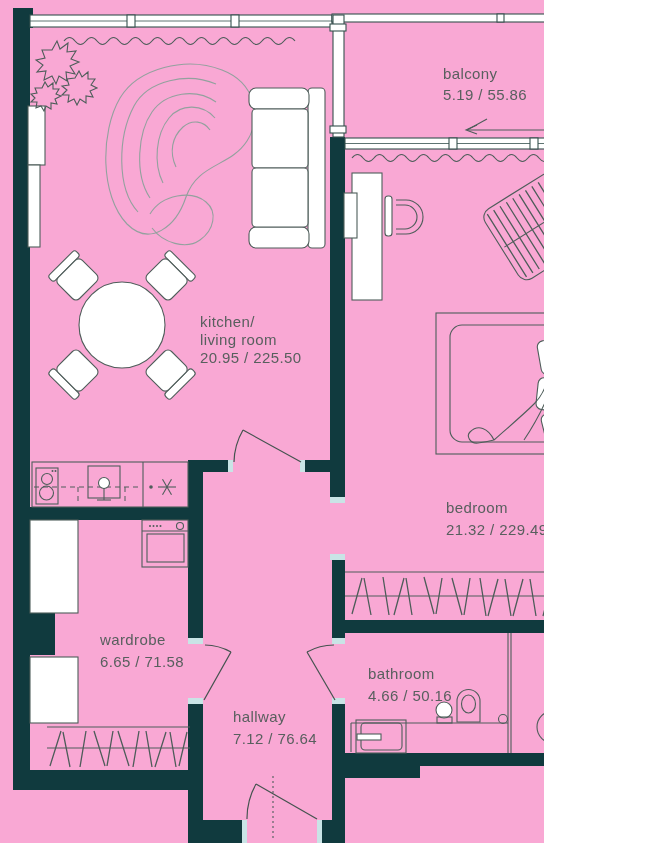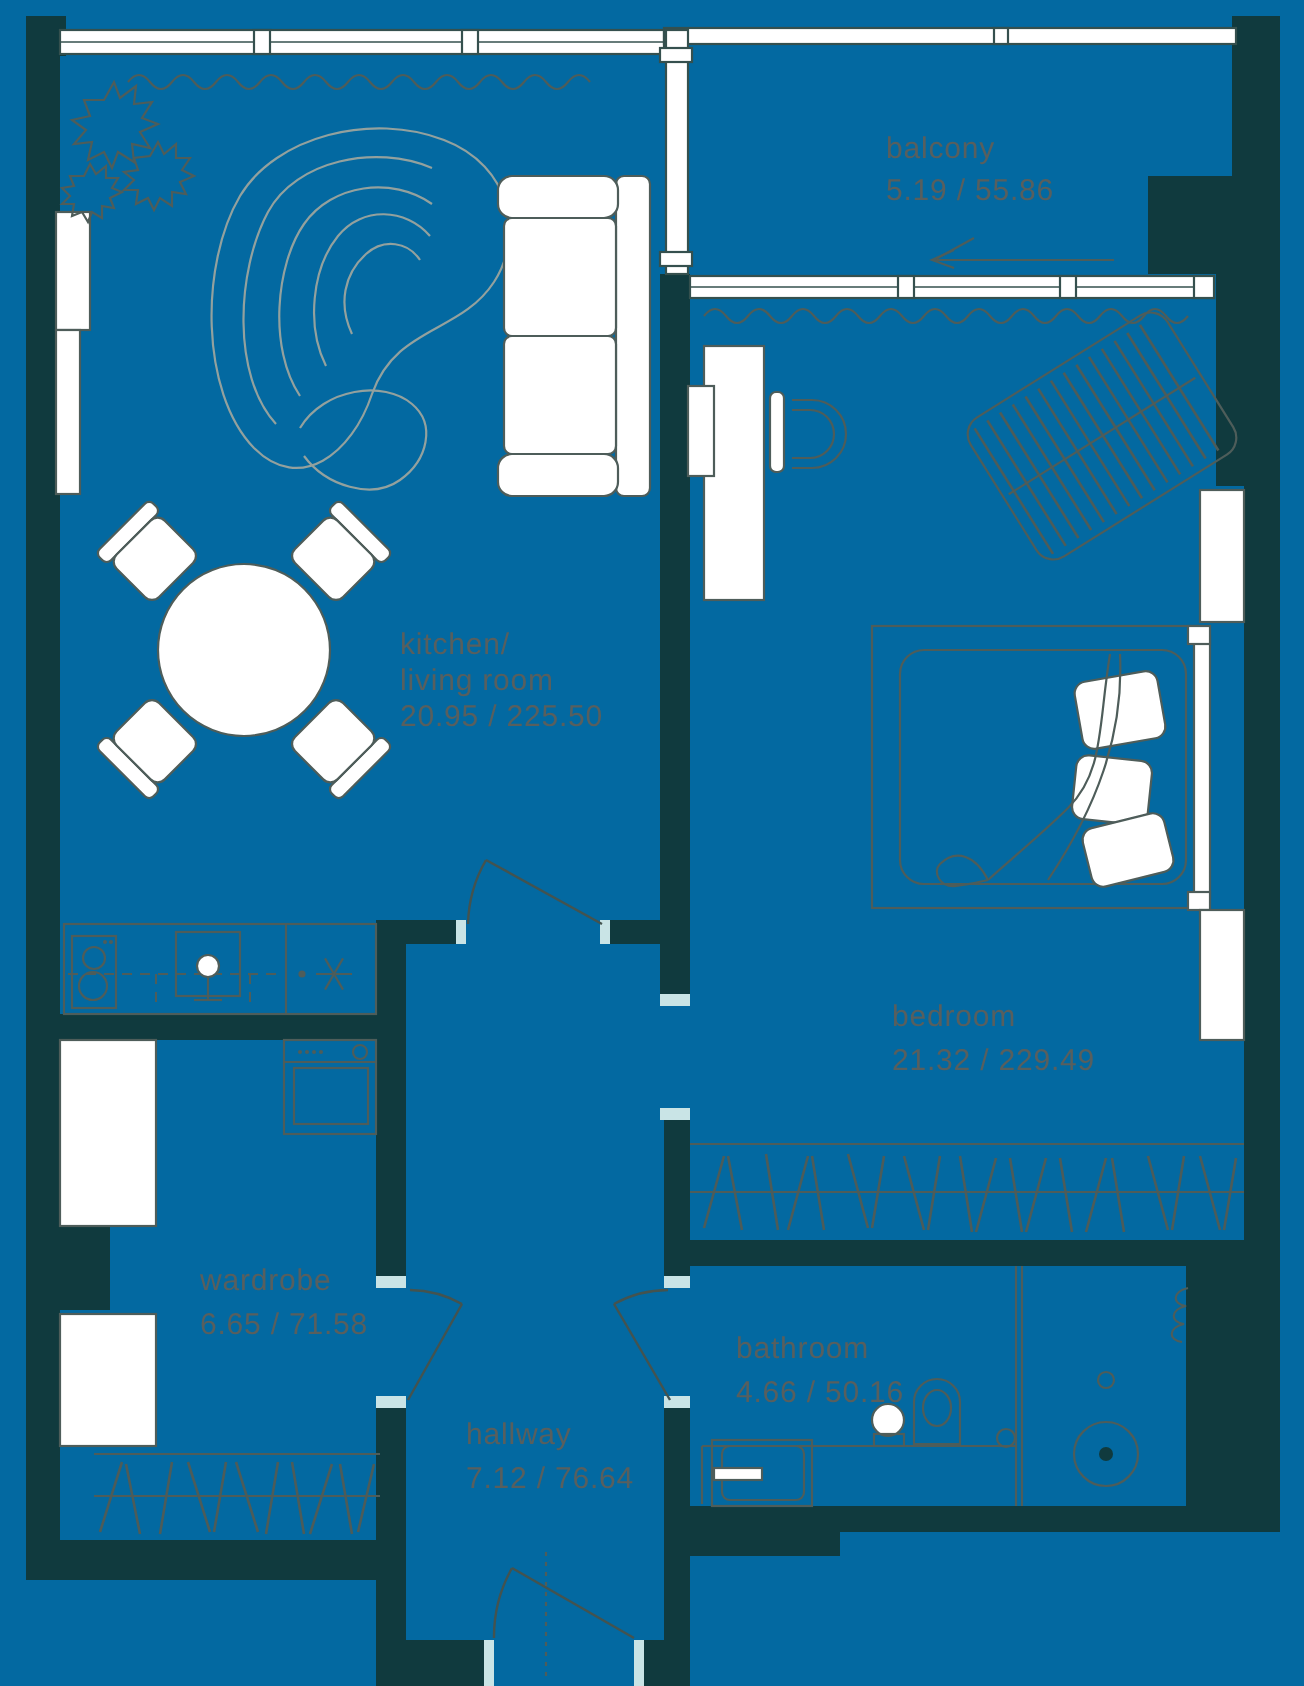--- a/index.html
+++ b/index.html
@@ -1,16 +1,16 @@
 <!DOCTYPE html>
 <html><head>
 <meta charset="utf-8">
 <style>
   html,body{margin:0;padding:0;background:#ffffff;}
-  .stage{position:relative;width:652px;height:843px;background:#0369a1;overflow:hidden;
+  .stage{position:relative;width:544px;height:843px;background:#f9a8d4;overflow:hidden;
          font-family:"Liberation Sans",sans-serif;}
   svg text{font-family:"Liberation Sans",sans-serif;font-size:15px;fill:#585f5e;letter-spacing:.4px;}
   .wall{fill:#103a3e;stroke:none;}
   .jamb{fill:#c9e4e6;}
   .win{fill:#ffffff;stroke:#35504e;stroke-width:1.1;}
   .winline{stroke:#35504e;stroke-width:.8;fill:none;}
   .fur{stroke:#4e5d5a;stroke-width:1.1;fill:none;}
   .furw{stroke:#4e5d5a;stroke-width:1.1;fill:#ffffff;}
   .soft{stroke:#93a19e;stroke-width:1.1;fill:none;}
   .hatch{stroke:#4d5c59;stroke-width:1.3;fill:none;}

